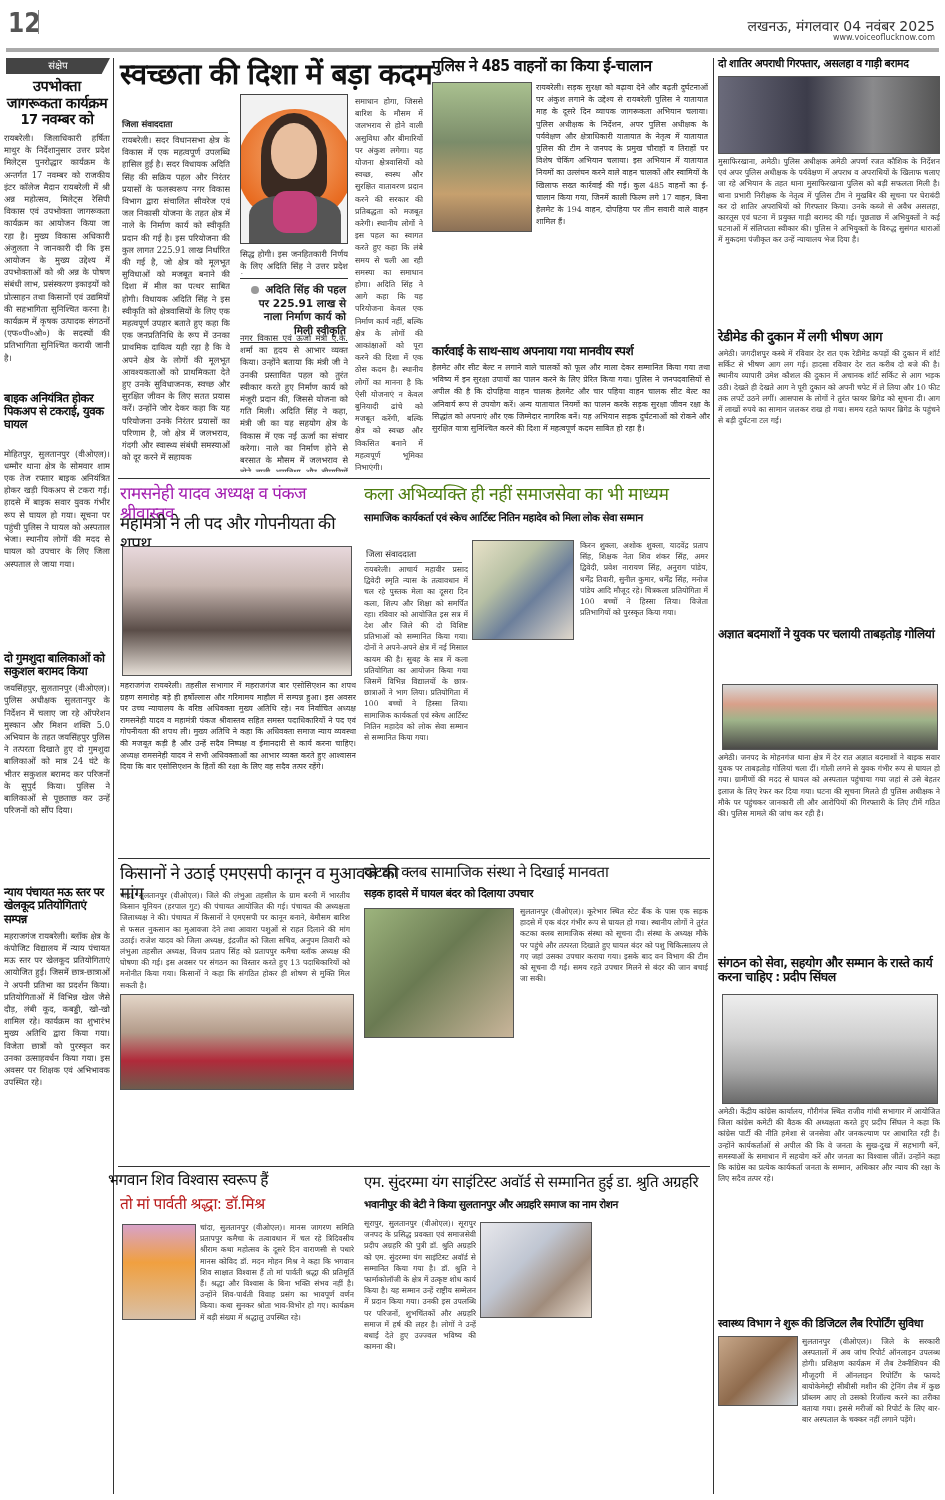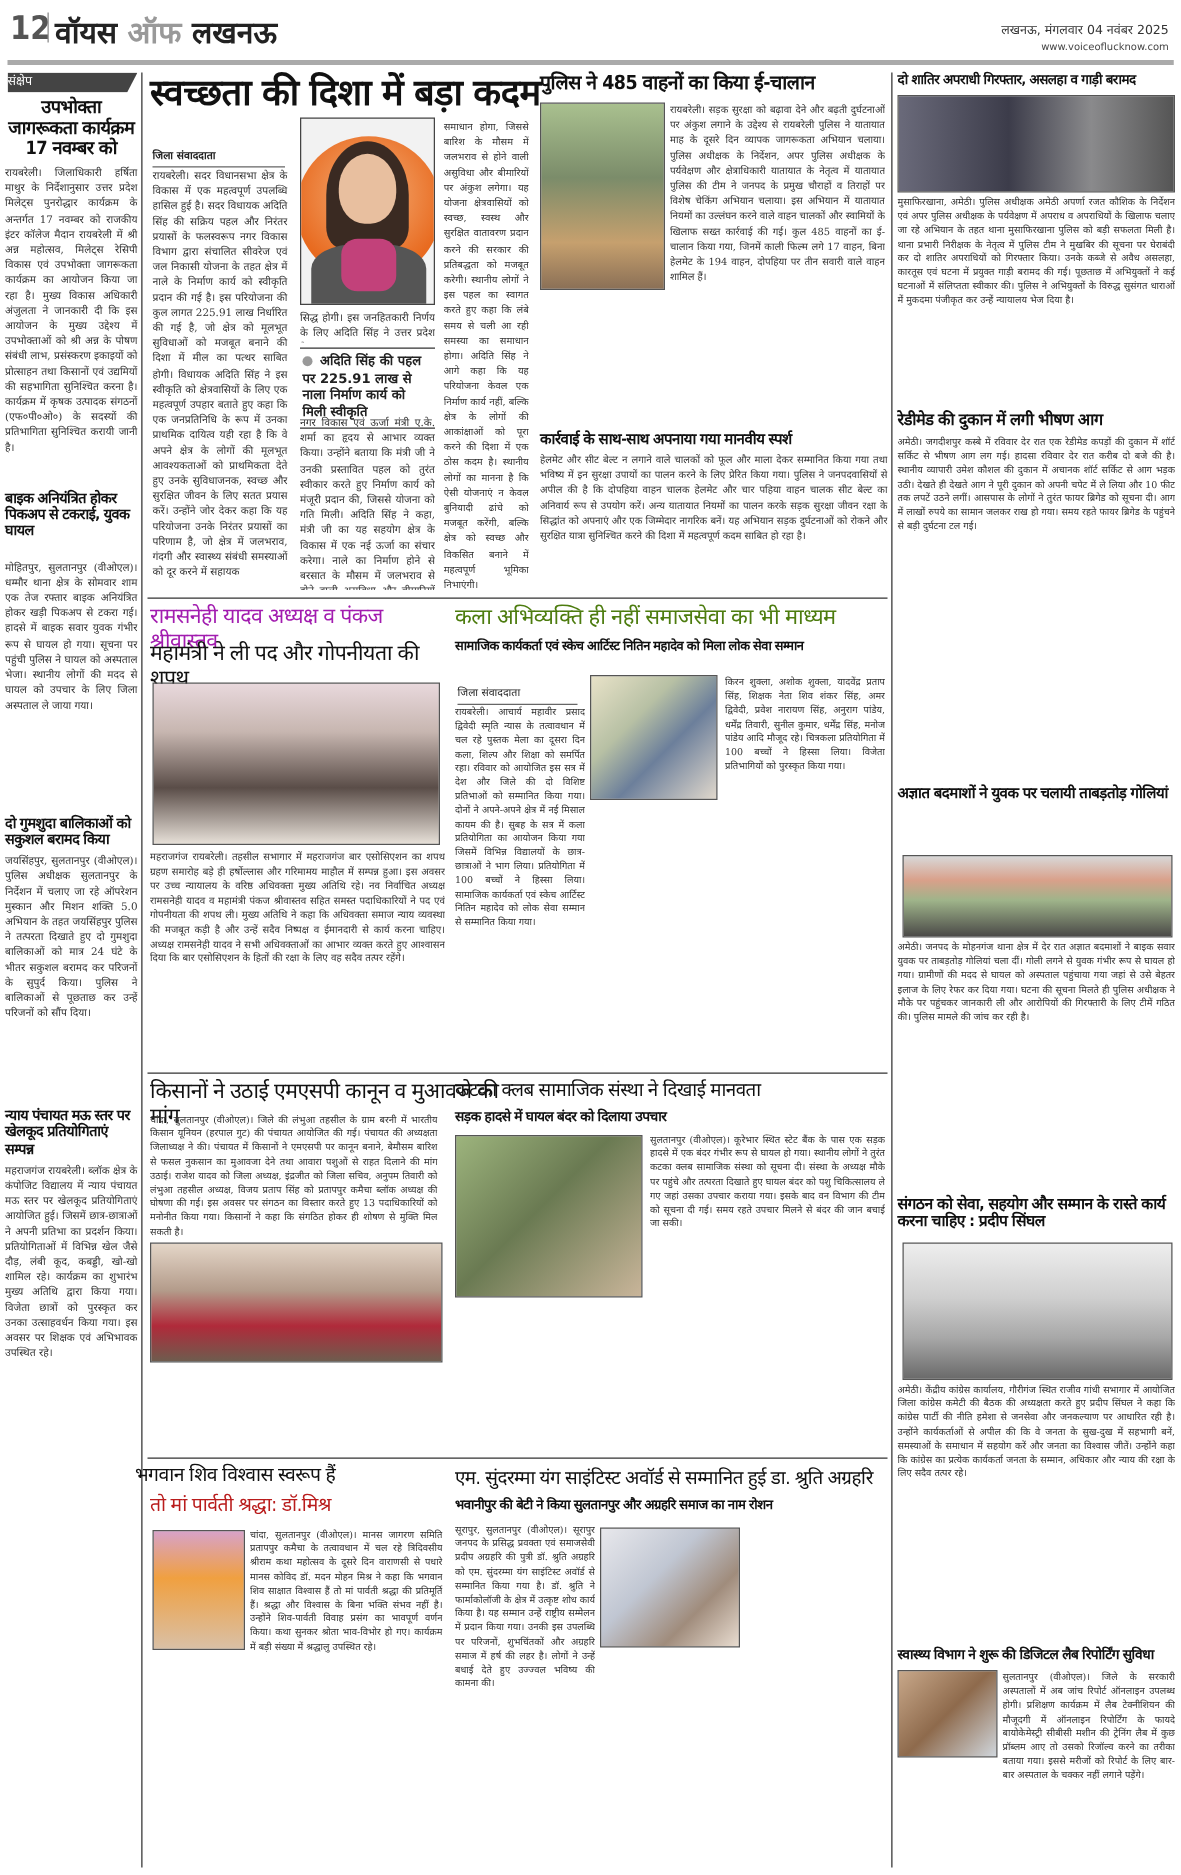--- a/index.html
+++ b/index.html
@@ -3,52 +3,47 @@
 <meta charset="utf-8">
 <style>
   *{box-sizing:border-box;margin:0;padding:0}
   body{width:945px;height:1500px;background:#fff;font-family:"DejaVu Sans",sans-serif;color:#222;overflow:hidden;position:relative}
   .masthead{position:absolute;left:0;top:0;width:945px;height:48px}
   .pgno{position:absolute;left:8px;top:8px;font-size:26px;font-weight:bold;color:#555;font-family:"DejaVu Sans Condensed","DejaVu Sans",sans-serif}
   .pgsep{position:absolute;left:38px;top:10px;width:1px;height:24px;background:#888}
   .brand{position:absolute;left:44px;top:8px;font-size:24px;font-weight:bold;color:#222}
   .brand .mid{color:#999}
   .section-title{position:absolute;left:392px;top:6px;font-size:30px;font-weight:bold;color:#333;letter-spacing:-0.5px}
-  .dateline{position:absolute;right:10px;top:16px;font-size:10px;color:#333}
+  .dateline{position:absolute;right:10px;top:16px;font-size:14px;color:#333}
   .website{position:absolute;right:10px;top:33px;font-size:8px;color:#444}
   .rule{position:absolute;left:6px;top:48px;width:933px;height:4px;background:#aaa}
   .col{position:absolute;top:56px;bottom:6px}
   .vline{position:absolute;top:58px;bottom:6px;width:1px;background:#333}
   .txt{font-size:8.3px;line-height:12.2px;text-align:justify;color:#333;overflow:hidden;font-family:"DejaVu Serif",serif}
   .hl{font-weight:bold;color:#111;line-height:1.15;font-family:"DejaVu Sans Condensed","DejaVu Sans",sans-serif;letter-spacing:-0.4px}
   .photo{background:linear-gradient(135deg,#8a9aa8,#c7b49a 40%,#6e7b6a 70%,#b9a68f);border:1px solid #555}
   .abs{position:absolute}
-  .sankshep{position:absolute;left:6px;top:58px;width:104px;height:16px;background:#444;color:#fff;font-size:10px;text-align:left;line-height:16px;clip-path:polygon(0 0,100% 0,92% 100%,0 100%)}
+  .sankshep{position:absolute;left:6px;top:58px;width:104px;height:16px;background:#444;color:#fff;font-size:10px;text-align:center;line-height:16px;clip-path:polygon(0 0,100% 0,92% 100%,0 100%)}
   .byline{font-size:8.5px;font-weight:bold;border-bottom:1.5px solid #666;padding-bottom:3px;font-family:"DejaVu Sans",sans-serif}
-  .pull{border-top:1.5px solid #333;border-bottom:1.5px solid #333;padding:4px 2px;font-size:12px;font-weight:bold;text-align:left;line-height:1.3}
+  .pull{border-top:1.5px solid #333;border-bottom:1.5px solid #333;padding:4px 2px;font-size:12px;font-weight:bold;text-align:right;line-height:1.3}
   .pull .dot{display:inline-block;width:8px;height:8px;border-radius:50%;background:#999;margin-right:6px;vertical-align:middle}
   .hr{height:1px;background:#333;position:absolute}
   .portrait{border-radius:0;overflow:hidden;background:#f2f2f2;border:1px solid #444}
   .portrait .circle{position:absolute;left:8px;top:6px;width:116px;height:116px;border-radius:50%;background:radial-gradient(circle at 50% 40%,#f5b07a,#e86a1f 70%)}
   .portrait .face{position:absolute;left:40px;top:14px;width:52px;height:62px;border-radius:50% 50% 45% 45%;background:#e8bf9f}
   .portrait .hair{position:absolute;left:30px;top:8px;width:72px;height:90px;border-radius:50% 50% 20% 20%;background:#3a2a22}
   .portrait .body{position:absolute;left:18px;top:76px;width:96px;height:50px;border-radius:40% 40% 0 0;background:#555}
   .portrait .scarf{position:absolute;left:44px;top:76px;width:44px;height:40px;background:#c2417a;border-radius:30%}
 </style>
 </head>
 <body>
 
 <div class="masthead">
   <div class="pgno">12</div>
   <div class="pgsep"></div>
-  <div class="brand">
-    <span>वॉयस</span>
-    <span class="mid">ऑफ</span>
-    <span>लखनऊ</span>
-  </div>
   <div class="dateline">लखनऊ, मंगलवार 04 नवंबर 2025</div>
   <div class="website">www.voiceoflucknow.com</div>
 </div>
 <div class="rule"></div>
 
 <div class="vline" style="left:113px"></div>
 <div class="vline" style="left:713px"></div>
 
 <div class="sankshep">संक्षेप</div>
 <div class="col" style="left:4px;width:106px;top:78px">

